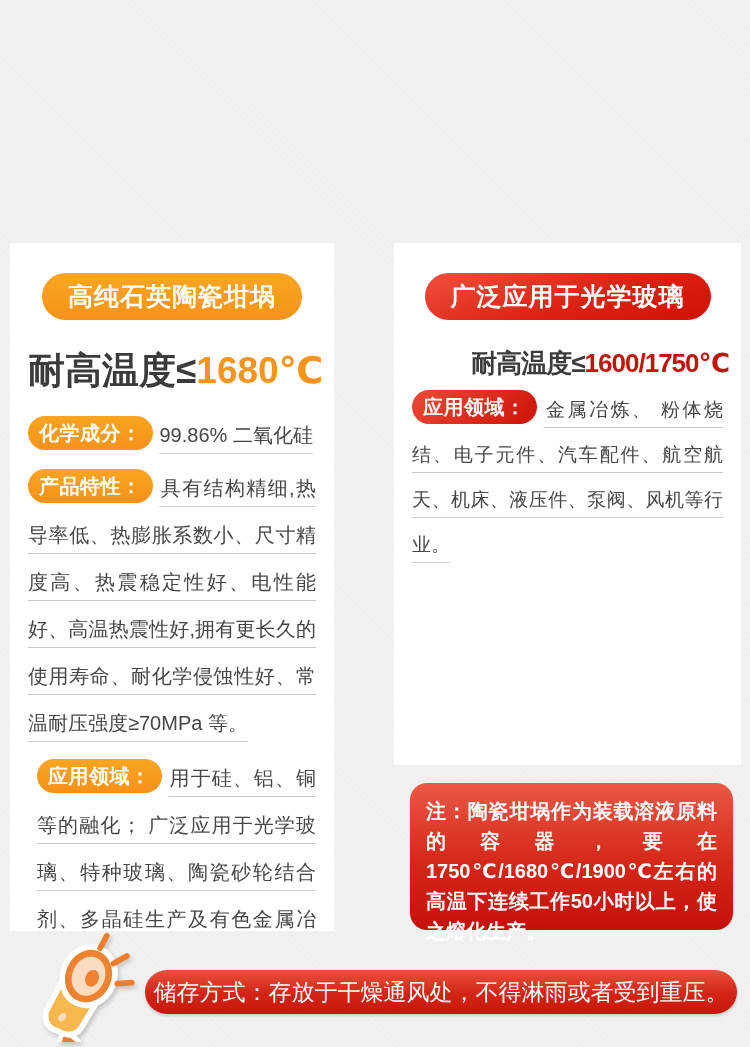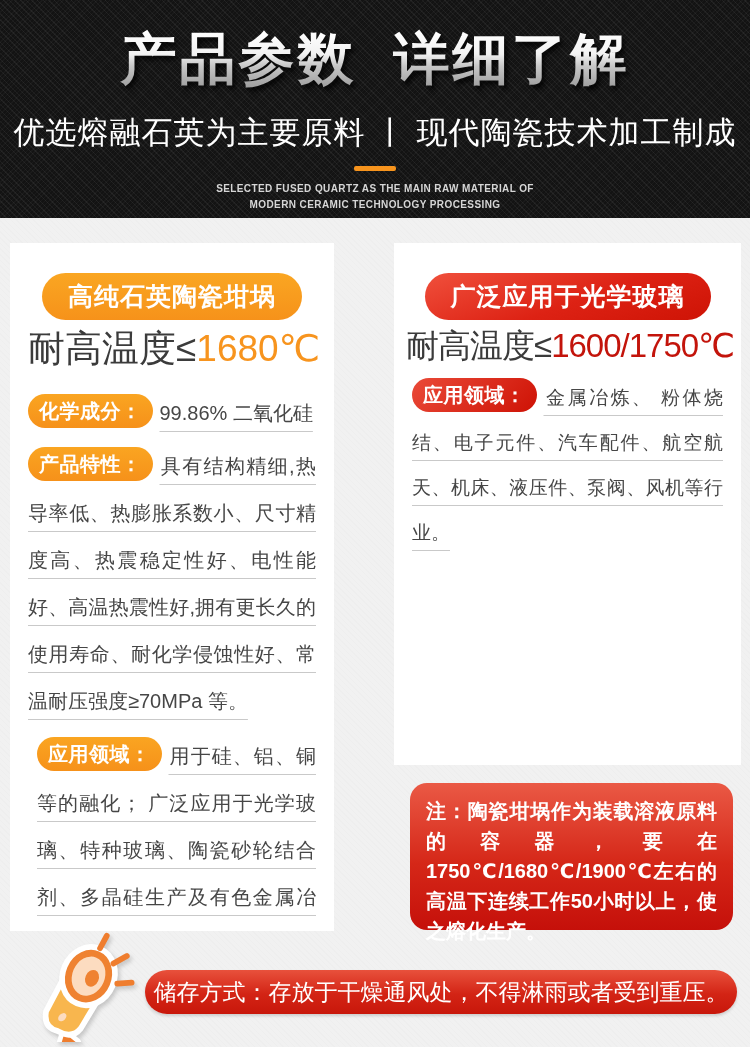--- a/index.html
+++ b/index.html
@@ -27,23 +27,23 @@
   
   .card { position:absolute; background:#ffffff; top:243px; padding:0 18px; overflow:hidden; }
   .card-left  { left:10px;  width:324px; height:688px; }
   .card-right { left:394px; width:347px; height:522px; }
 
   .badge { display:block; width:fit-content; margin:30px auto 0; padding:7px 26px;
            border-radius:26px; color:#fff; font-size:25px; font-weight:700; letter-spacing:1px; }
   .badge-orange { background:linear-gradient(180deg,#faa622,#f6921a); }
   .badge-red    { background:linear-gradient(160deg,#f0503c 0%,#dd2214 55%,#ce1305 100%); }
 
-  .temp { margin-top:4px; text-align:right; font-weight:400; color:#3b3b3b; white-space:nowrap; }
+  .temp { margin-top:26px; text-align:right; font-weight:700; color:#3b3b3b; white-space:nowrap; }
   .card-left  .temp { font-size:37px; }
-  .card-right .temp { font-size:33px; letter-spacing:-1px; margin-left:-6px; margin-right:-6px; }
+  .card-right .temp { font-size:26px; letter-spacing:-1px; margin-left:-6px; margin-right:-6px; }
   .temp-val-orange { color:#f7941e; }
   .temp-val-red    { color:#c3140b; }
 
   .row { color:#464646; text-align:justify; }
   .card-left  .row { font-size:20px; line-height:47px; }
   .card-right .row { font-size:19px; line-height:45px; }
   .row .txt { text-decoration:underline; text-decoration-color:#c9c9c9;
               text-decoration-thickness:1px; text-underline-offset:11px; }
   .chip { display:inline-block; padding:2px 11px; margin-right:7px; border-radius:17px;
           color:#fff; font-size:20px; font-weight:700; line-height:30px; vertical-align:2px;
@@ -72,29 +72,20 @@
           color:#fff; font-size:23px; font-weight:400; text-align:center; line-height:44px;
           white-space:nowrap; box-shadow:0 2px 3px rgba(0,0,0,0.15); }
   .megaphone { position:absolute; left:20px; top:932px; width:118px; height:110px;
           filter:drop-shadow(2px 3px 2px rgba(0,0,0,0.18)); }
 </style>
 </head>
 <body>
 
 <div class="page">
 
-  <div class="hero">
-    <div class="hero-title">产品参数  详细了解</div>
-    <div class="hero-sub">优选熔融石英为主要原料 丨 现代陶瓷技术加工制成</div>
-    <div class="hero-dash"></div>
-    <div class="hero-eng">
-      <div>SELECTED FUSED QUARTZ AS THE MAIN RAW MATERIAL OF</div>
-      <div>MODERN CERAMIC TECHNOLOGY PROCESSING</div>
-    </div>
-  </div>
 
   <div class="card card-left">
     <span class="badge badge-orange">高纯石英陶瓷坩埚</span>
     <div class="temp"><span>耐高温度≤</span><span class="temp-val-orange">1680℃</span></div>
 
     <p class="row row-1"><span class="chip chip-orange">化学成分：</span><span class="txt">99.86% 二氧化硅</span></p>
 
     <p class="row row-2"><span class="chip chip-orange">产品特性：</span><span class="txt">具有结构精细,热导率低、热膨胀系数小、尺寸精度高、热震稳定性好、电性能好、高温热震性好,拥有更长久的使用寿命、耐化学侵蚀性好、常温耐压强度≥70MPa 等。</span></p>
 
     <p class="row row-3"><span class="chip chip-orange">应用领域：</span><span class="txt">用于硅、铝、铜等的融化； 广泛应用于光学玻璃、特种玻璃、陶瓷砂轮结合剂、多晶硅生产及有色金属冶炼行业。</span></p>

